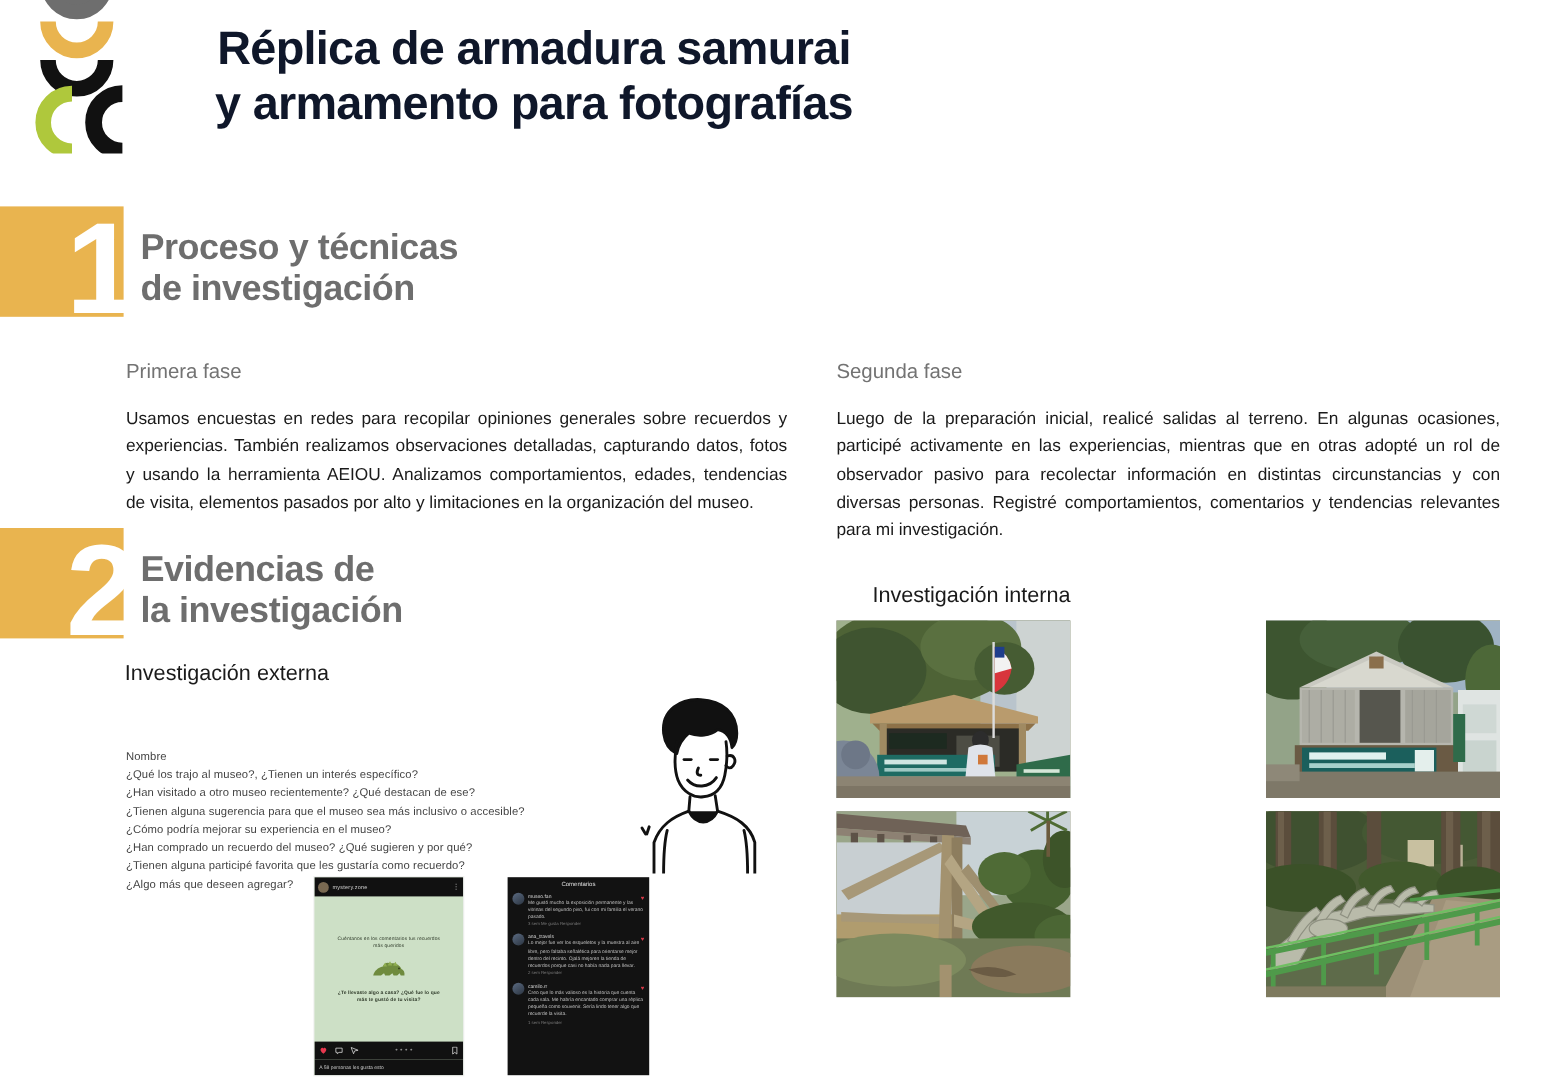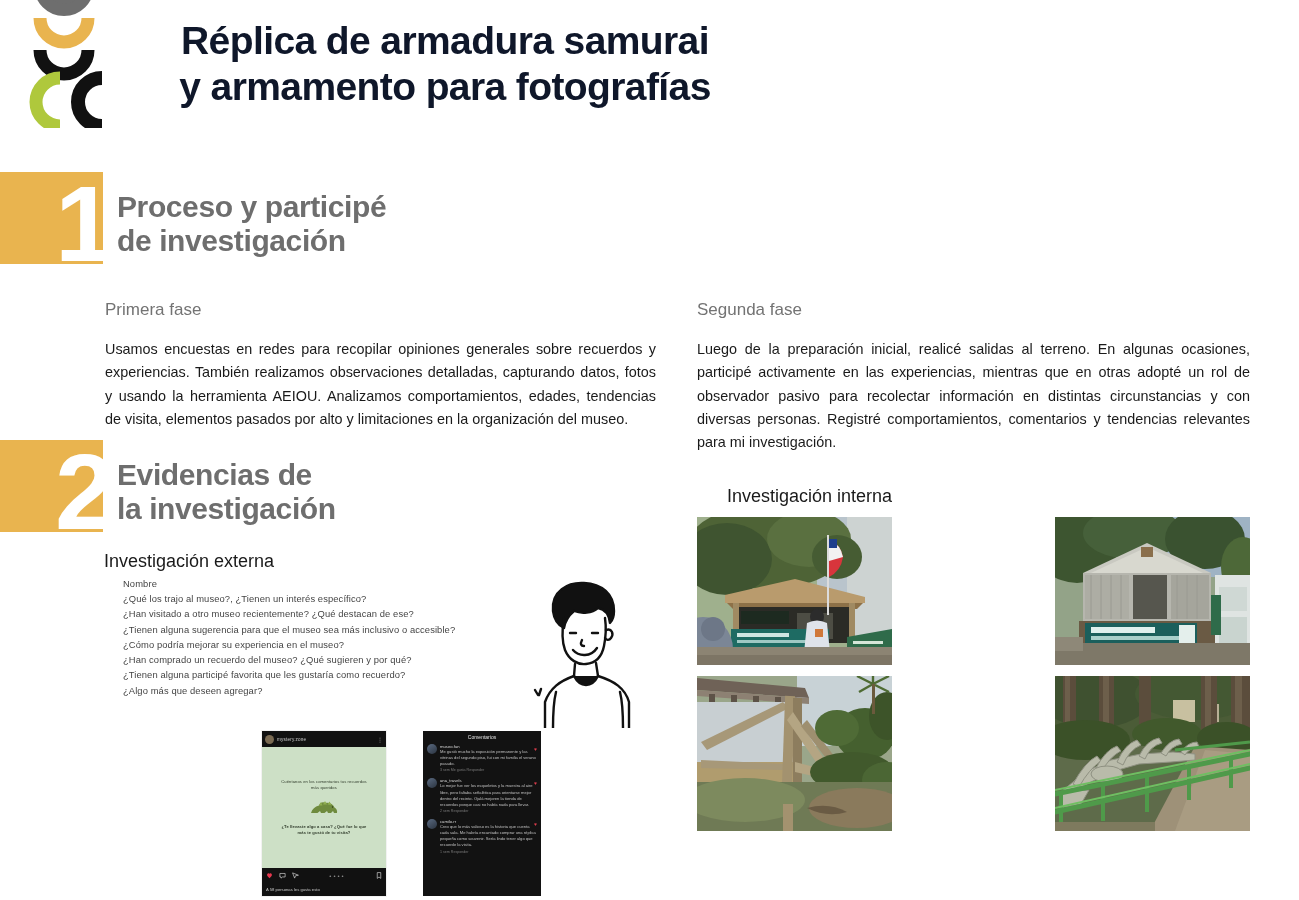--- a/index.html
+++ b/index.html
@@ -96,29 +96,28 @@
     position: absolute;
     font-size: 18px;
     font-weight: 400;
     color: #1a1a1a;
   }
 
   
   .questionnaire {
     position: absolute;
     left: 105px;
-    top: 576px;
+    top: 622px;
     width: 440px;
     font-size: 9.4px;
     line-height: 1.62;
     color: #3a3a3a;
     filter: blur(0.42px) contrast(1.25);
     opacity: 0.88;
     letter-spacing: 0.1px;
-    margin-left: 18px;
   }
   .questionnaire div { white-space: nowrap; }
 
   
   .person {
     position: absolute;
     left: 530px;
     top: 578px;
     width: 118px;
     height: 150px;
@@ -237,21 +236,21 @@
 
 <h1 class="doc-title">
   <span class="ln">Réplica de armadura samurai</span>
   <span class="ln">y armamento para fotografías</span>
 </h1>
 
 <div class="sec-head" style="left:0px; top:172px; width:470px; height:110px;">
   <div class="num-box"></div>
   <div class="num-glyph">1</div>
   <div class="sec-title">
-    <span class="ln">Proceso y participé</span>
+    <span class="ln">Proceso y técnicas</span>
     <span class="ln">de investigación</span>
   </div>
 </div>
 
 <div class="phase" style="left:105px; top:300px;">
   <div class="phase-title">Primera fase</div>
   <div class="phase-body">Usamos encuestas en redes para recopilar opiniones generales sobre recuerdos y experiencias. También realizamos observaciones detalladas, capturando datos, fotos y usando la herramienta AEIOU. Analizamos comportamientos, edades, tendencias de visita, elementos pasados por alto y limitaciones en la organización del museo.</div>
 </div>
 
 <div class="phase" style="left:697px; top:300px; width:553px;">

